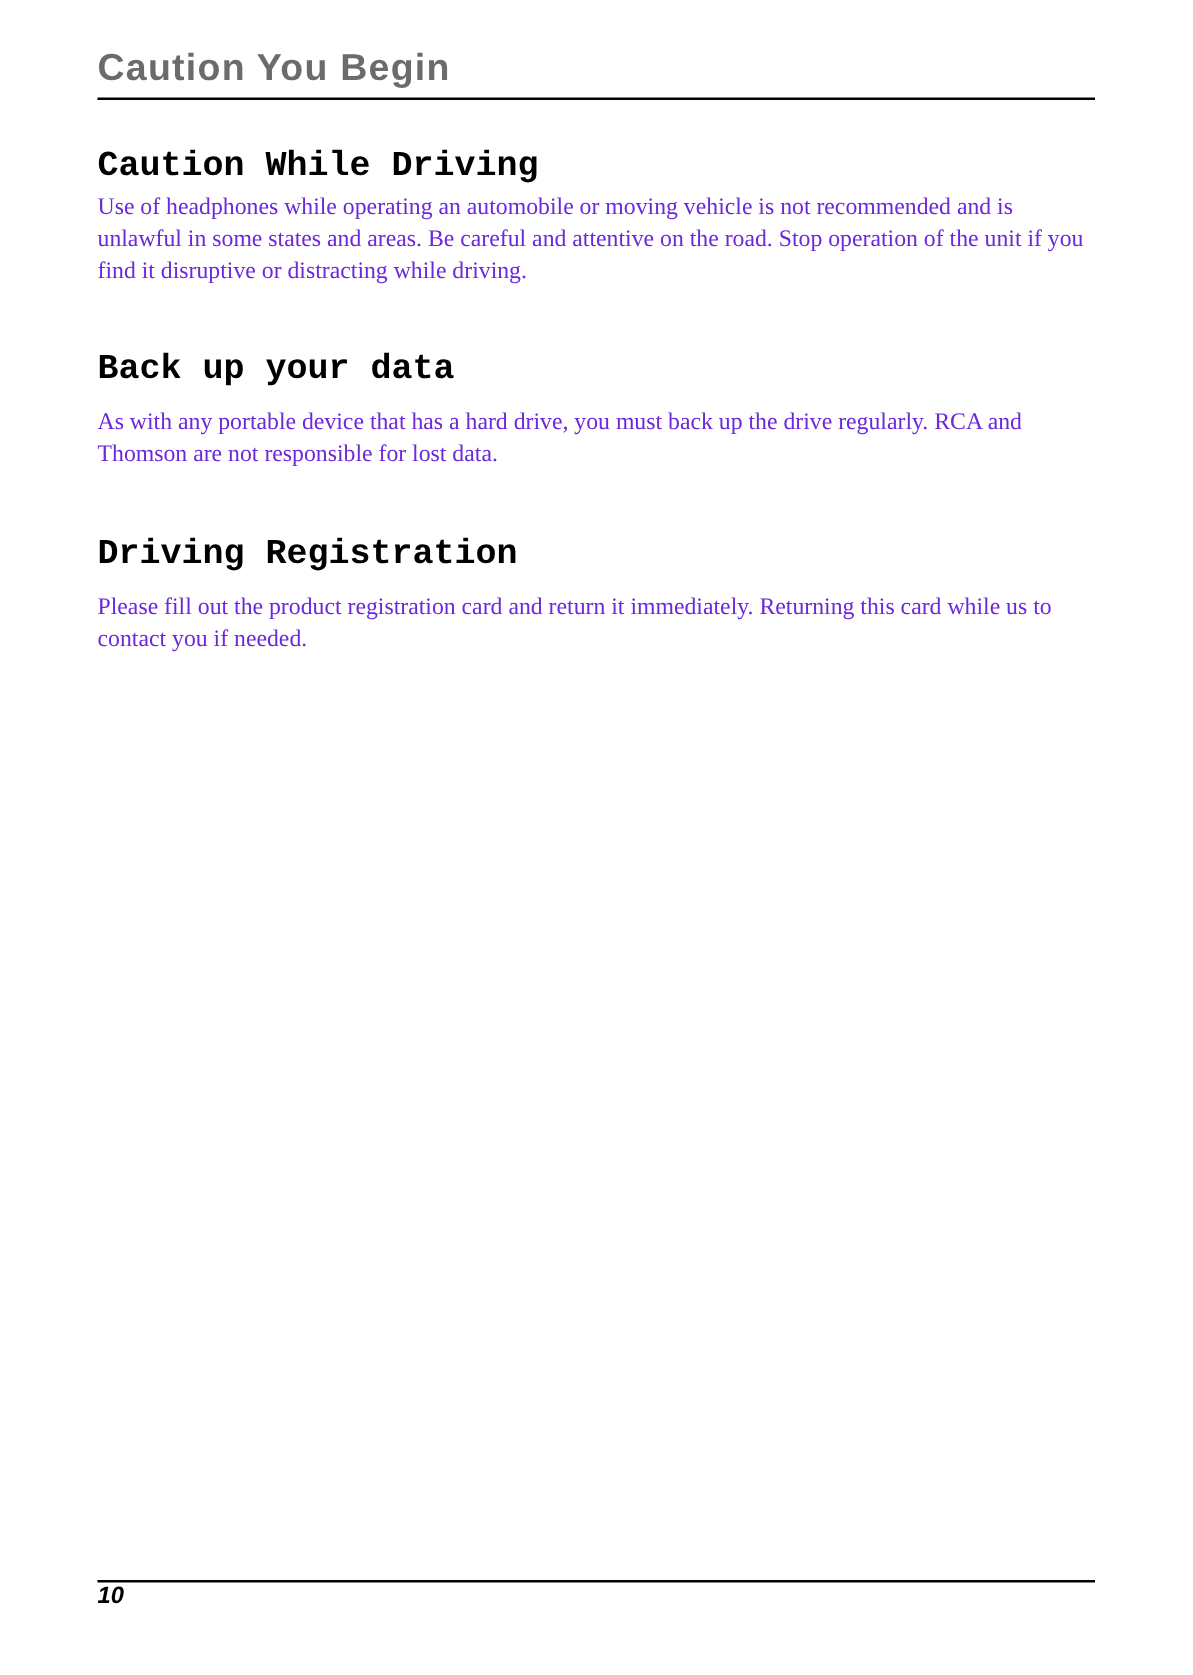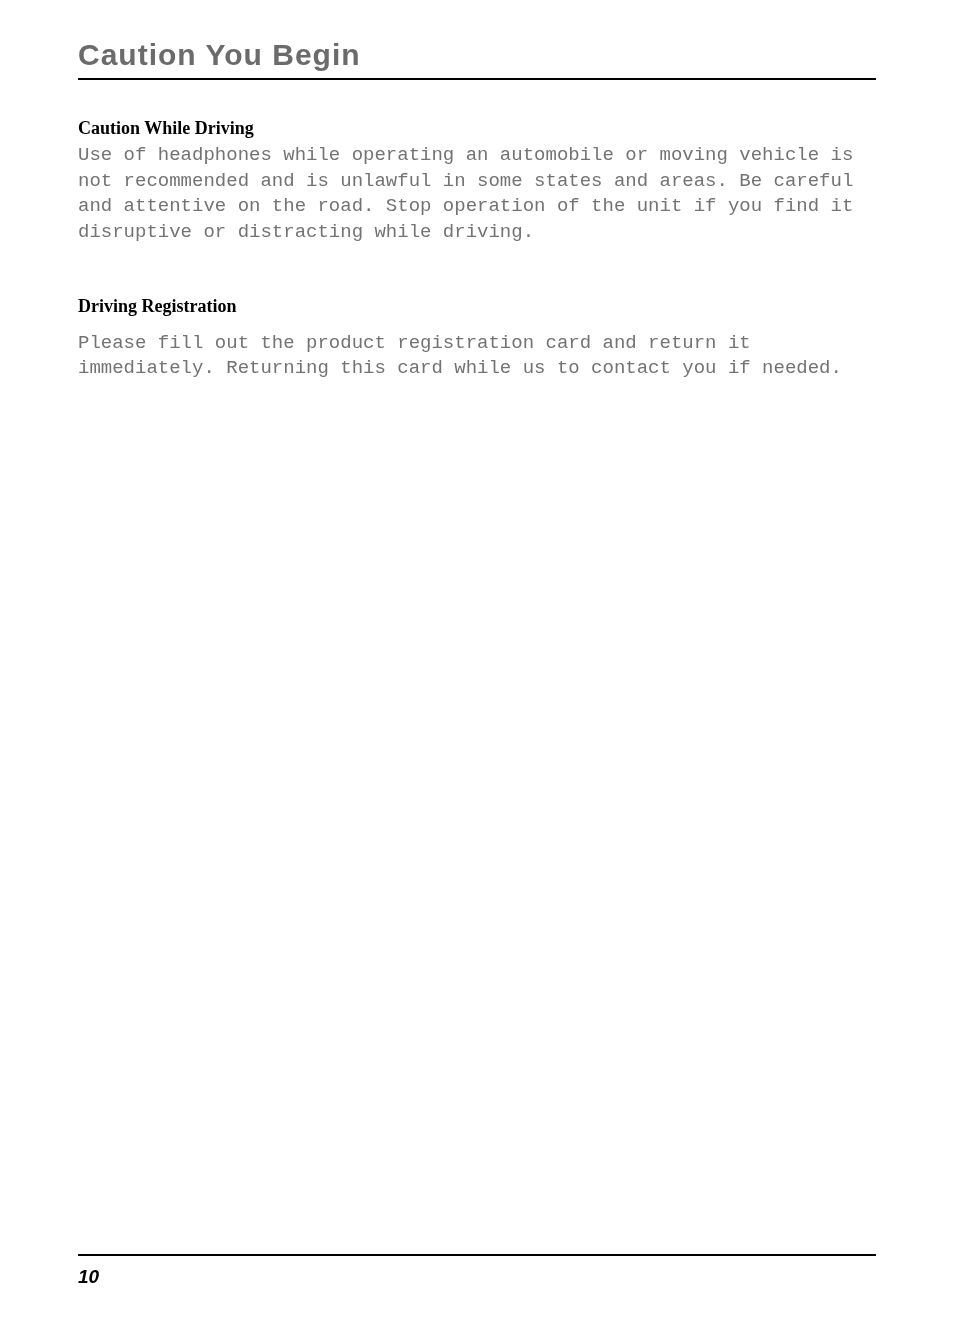--- a/index.html
+++ b/index.html
@@ -22,64 +22,67 @@
     font-family: Arial, Helvetica, sans-serif;
     font-weight: 900;
     font-size: 30px;
     color: #6b6b6b;
     letter-spacing: 1px;
     border-bottom: 2px solid #000000;
     padding-bottom: 6px;
     margin-bottom: 38px;
   }
   .section-heading {
-    font-family: Liberation Serif, serif;
+    font-family: Liberation Mono, monospace;
     font-weight: bold;
-    font-size: 18px;
+    font-size: 28px;
     color: #000000;
     margin-bottom: 4px;
   }
   .section-heading.spaced {
     margin-bottom: 14px;
   }
   .body-text {
-    font-family: Liberation Mono, monospace;
+    font-family: Liberation Serif, serif;
     font-size: 19px;
     line-height: 1.35;
-    color: #737373;
+    color: #6d28d9;
   }
   .section1 { margin-bottom: 50px; }
   .section2 { margin-bottom: 52px; }
   .section3 { margin-bottom: 0; }
   .footer {
     position: absolute;
     left: 78px;
     right: 78px;
     bottom: 52px;
     border-top: 2px solid #000000;
-    padding-top: 10px;
   }
   .page-number {
     font-family: Arial, Helvetica, sans-serif;
     font-weight: bold;
     font-style: italic;
     font-size: 19px;
   }
 </style>
 </head>
 <body>
 
 <div class="page">
   <h1 class="chapter-title">Caution You Begin</h1>
 
   <div class="section1">
     <h2 class="section-heading">Caution While Driving</h2>
     <p class="body-text">Use of headphones while operating an automobile or moving vehicle is not recommended and is unlawful in some states and areas. Be careful and attentive on the road. Stop operation of the unit if you find it disruptive or distracting while driving.</p>
   </div>
 
+  <div class="section2">
+    <h2 class="section-heading spaced">Back up your data</h2>
+    <p class="body-text">As with any portable device that has a hard drive, you must back up the drive regularly. RCA and Thomson are not responsible for lost data.</p>
+  </div>
 
   <div class="section3">
     <h2 class="section-heading spaced">Driving Registration</h2>
     <p class="body-text">Please fill out the product registration card and return it immediately.  Returning this card while us to contact you if needed.</p>
   </div>
 </div>
 
 <div class="footer">
   <span class="page-number">10</span>
 </div>

